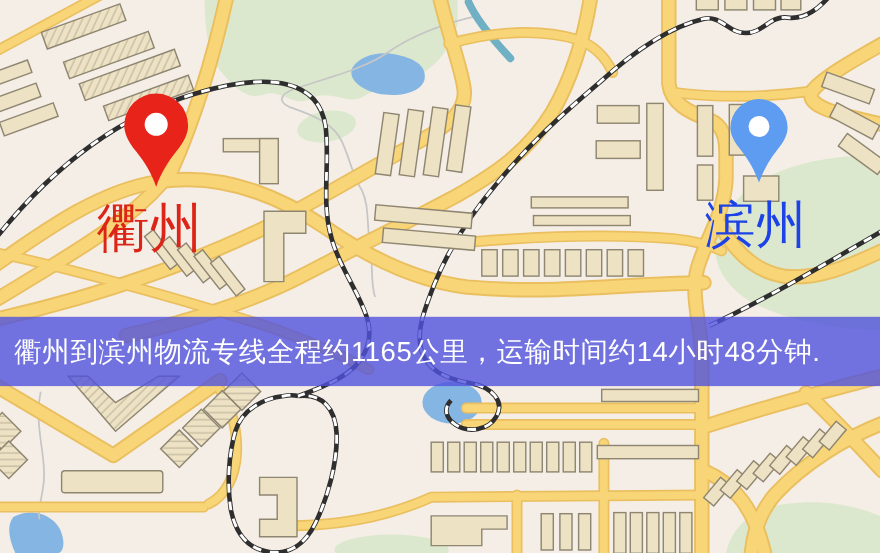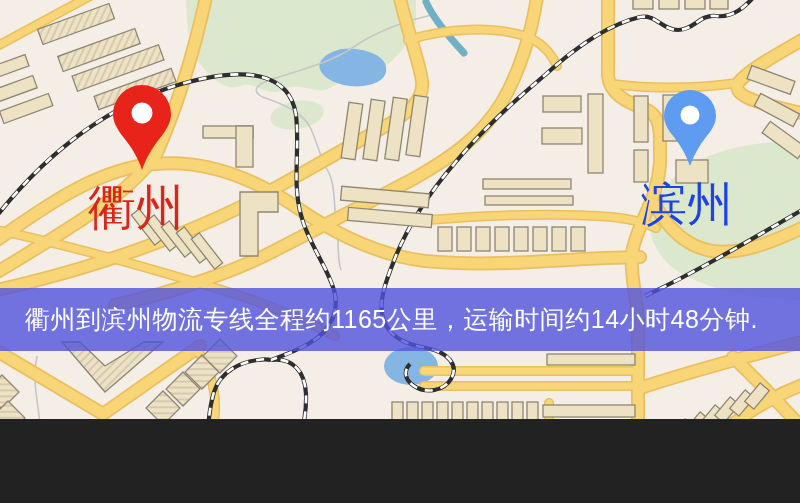--- a/index.html
+++ b/index.html
@@ -1,16 +1,16 @@
 <!DOCTYPE html>
 <html style="--bg: #f5eee6; --road: #f8d678; --road-edge: #eabf60; --bfill: #ede2c4; --bstroke: #8f8671; --park: #dce8cd; --water: #85b6e3; --rail: #2e2e2e; --pin-origin: #e8231a; --lab-origin: #dd2418; --pin-dest: #5d9cf1; --lab-dest: #1d43e6; --banner-bg: rgba(80, 82, 221, 0.8); --banner-fg: #ffffff;"><head>
 <meta charset="utf-8">
 <style>
   html,body{margin:0;padding:0;background:#222;}
-  .stage{position:relative;width:800px;height:419px;overflow:hidden;
+  .stage{position:relative;width:800px;height:503px;overflow:hidden;
          font-family:"Liberation Sans","DejaVu Sans",sans-serif;background:var(--bg,#f5eee6);}
   svg{display:block;}
   
   .park path,.park ellipse{fill:var(--park);stroke:none;}
   .water path,.water ellipse{fill:var(--water);stroke:none;}
   .river path{fill:none;stroke:#c6c6c6;stroke-width:1.6;}
   .river path.teal{stroke:#6fb0c4;stroke-width:7;stroke-linecap:round;}
   .road-edges use{stroke:var(--road-edge);fill:none;stroke-linecap:round;stroke-linejoin:round;}
   .road-fills use{stroke:var(--road);fill:none;stroke-linecap:round;stroke-linejoin:round;}
   .road-edges use.w{stroke-width:14;} .road-fills use.w{stroke-width:10.5;}
@@ -22,21 +22,21 @@
   .pin-origin{fill:var(--pin-origin);}
   .pin-dest{fill:var(--pin-dest);}
   .pin-hole{fill:#ffffff;}
   .city{font-family:"Liberation Sans","DejaVu Sans",sans-serif;text-anchor:middle;}
   .city.o{fill:var(--lab-origin);font-size:48px;}
   .city.d{fill:var(--lab-dest);font-size:46px;}
   
   .banner{position:absolute;left:0;top:288px;width:800px;height:63px;
           background:var(--banner-bg,rgba(80,82,221,.8));display:flex;align-items:center;}
   .banner span{color:var(--banner-fg,#fff);font-size:25px;white-space:nowrap;
-               padding-left:25px;letter-spacing:.5px;}
+               padding-left:13px;letter-spacing:.5px;}
 </style>
 </head>
 <body>
 
 <div class="stage">
 <svg width="800" height="503" viewBox="0 0 800 503">
   <defs>
     <pattern id="hatch" width="6" height="6" patternUnits="userSpaceOnUse" patternTransform="rotate(45)">
       <rect width="6" height="6" fill="var(--bfill)"></rect>
       <line x1="1" y1="0" x2="1" y2="6" stroke="var(--bstroke)" stroke-width="1" opacity="0.5"></line>

